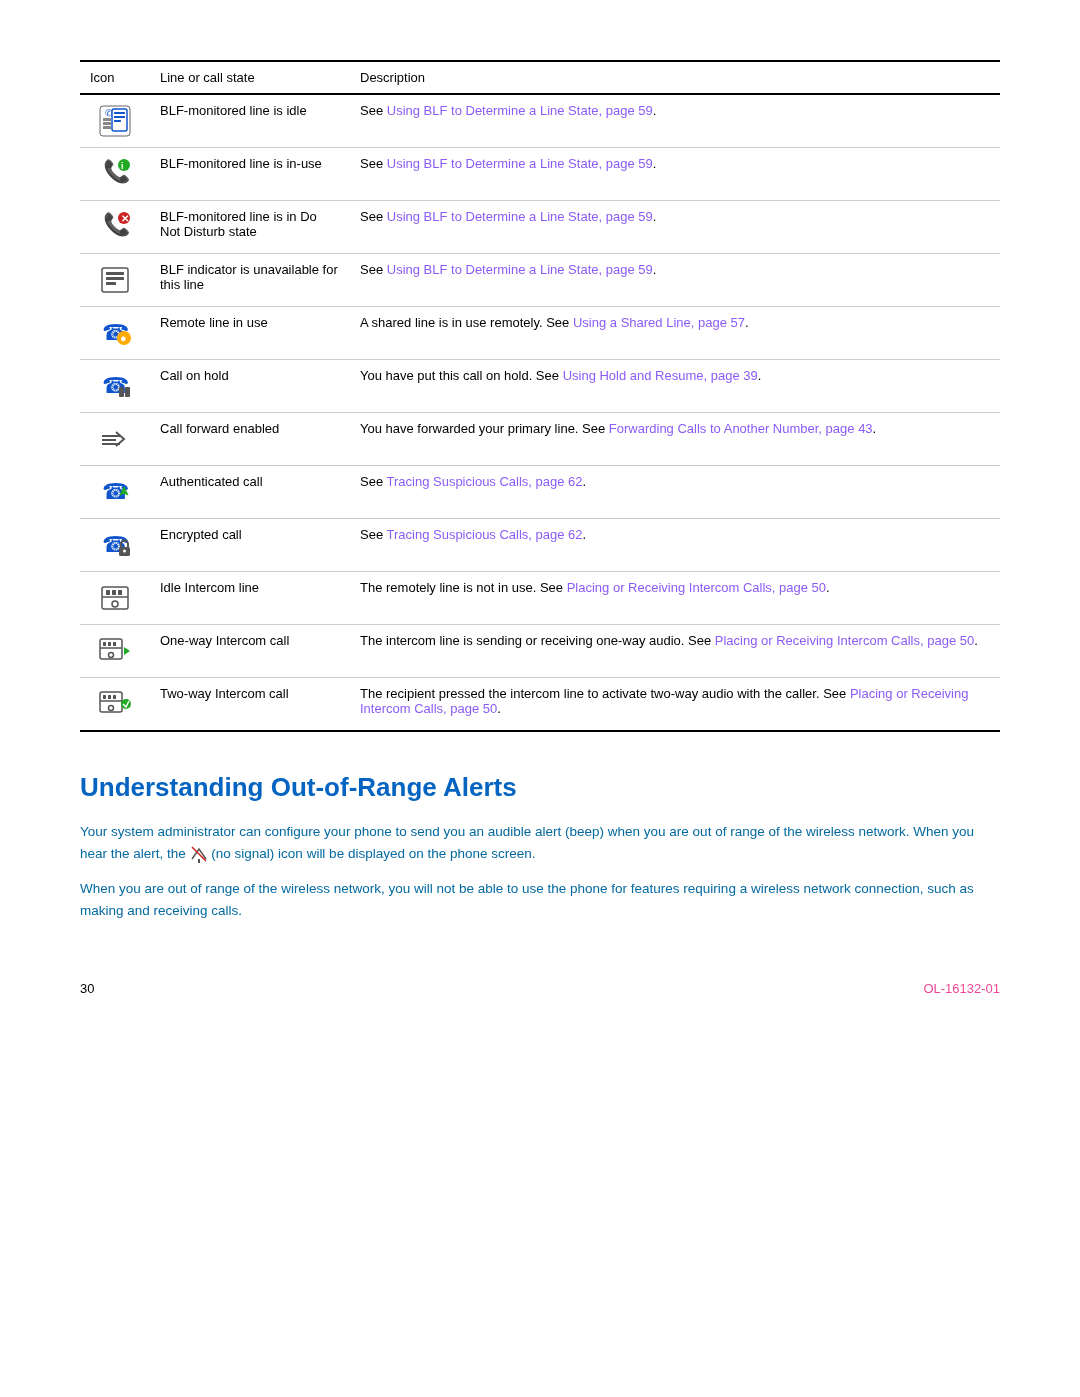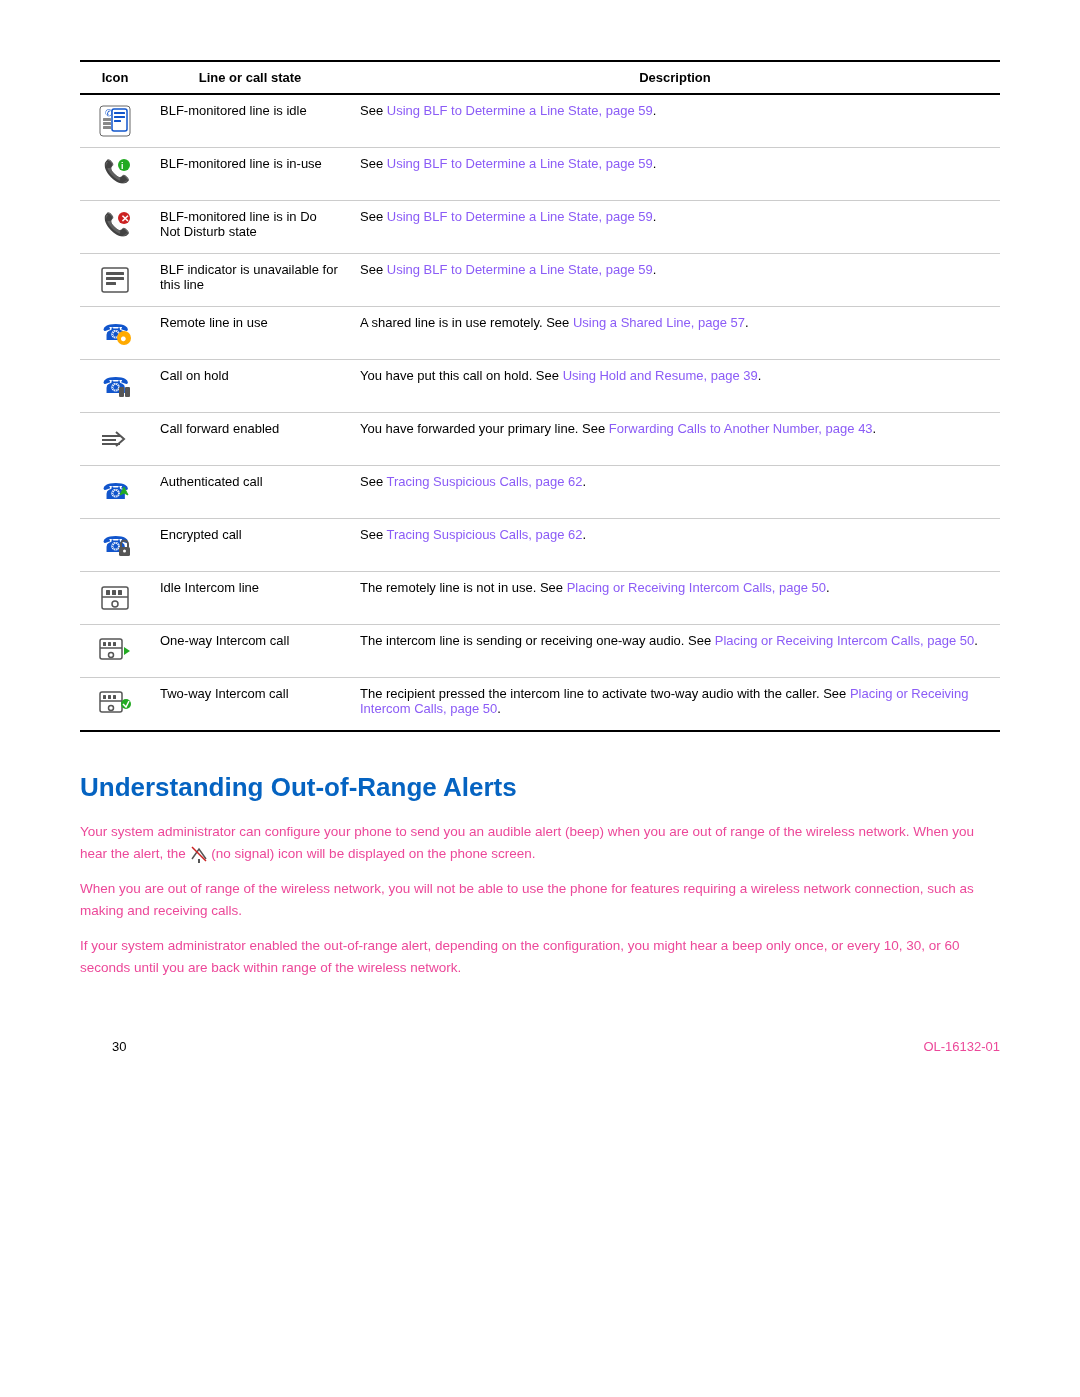--- a/index.html
+++ b/index.html
@@ -22,24 +22,24 @@
       border-collapse: collapse;
       border-top: 2px solid #000;
       border-bottom: 2px solid #000;
     }
 
     thead tr {
       border-bottom: 2px solid #000;
     }
 
     th {
-      font-weight: bold;
+      font-weight: normal;
       font-size: 13px;
       padding: 8px 10px;
-      text-align: center;
+      text-align: left;
       vertical-align: bottom;
       background: #fff;
     }
 
     td {
       padding: 8px 10px;
       vertical-align: top;
       font-size: 13px;
       border-top: 1px solid #ccc;
     }
@@ -78,30 +78,29 @@
       color: #0563C1;
       margin-bottom: 18px;
       margin-top: 10px;
       border-bottom: none;
     }
 
     .body-text {
       font-size: 13.5px;
       line-height: 1.6;
       margin-bottom: 14px;
-      color: #ec4899;
+      color: #0369a1;
     }
 
     .footer {
       display: flex;
       justify-content: space-between;
       margin-top: 60px;
       font-size: 13px;
       color: #000;
-      margin-left: 32px;
     }
 
     .footer-right {
       color: #ec4899;
       font-weight: normal;
     }
 
     .no-signal-icon {
       display: inline-flex;
       align-items: center;
@@ -305,20 +304,19 @@
   <h2 class="section-heading">Understanding Out-of-Range Alerts</h2>
   <div id="paragraphs-container">
       <p class="body-text">Your system administrator can configure your phone to send you an audible alert (beep) when you are out of range of the wireless network. When you hear the alert, the <span class="no-signal-icon">
           <svg width="18" height="18" viewBox="0 0 18 18" fill="none" xmlns="http://www.w3.org/2000/svg">
       <path d="M2 14 L9 4 L16 14" fill="none" stroke="#555" stroke-width="1.5"></path>
       <line x1="9" y1="18" x2="9" y2="14" stroke="#555" stroke-width="2"></line>
       <line x1="2" y1="2" x2="16" y2="16" stroke="#cc2222" stroke-width="1.5"></line>
     </svg>
         </span> (no signal) icon will be displayed on the phone screen.</p>
       <p class="body-text">When you are out of range of the wireless network, you will not be able to use the phone for features requiring a wireless network connection, such as making and receiving calls.</p>
-      <p class="body-text">If your system administrator enabled the out-of-range alert, depending on the configuration, you might hear a beep only once, or every 10, 30, or 60 seconds until you are back within range of the wireless network.</p>
     </div>
 </div>
 
 <div class="footer">
   <span>30</span>
   <span class="footer-right">OL-16132-01</span>
 </div>
 
 </body></html>

